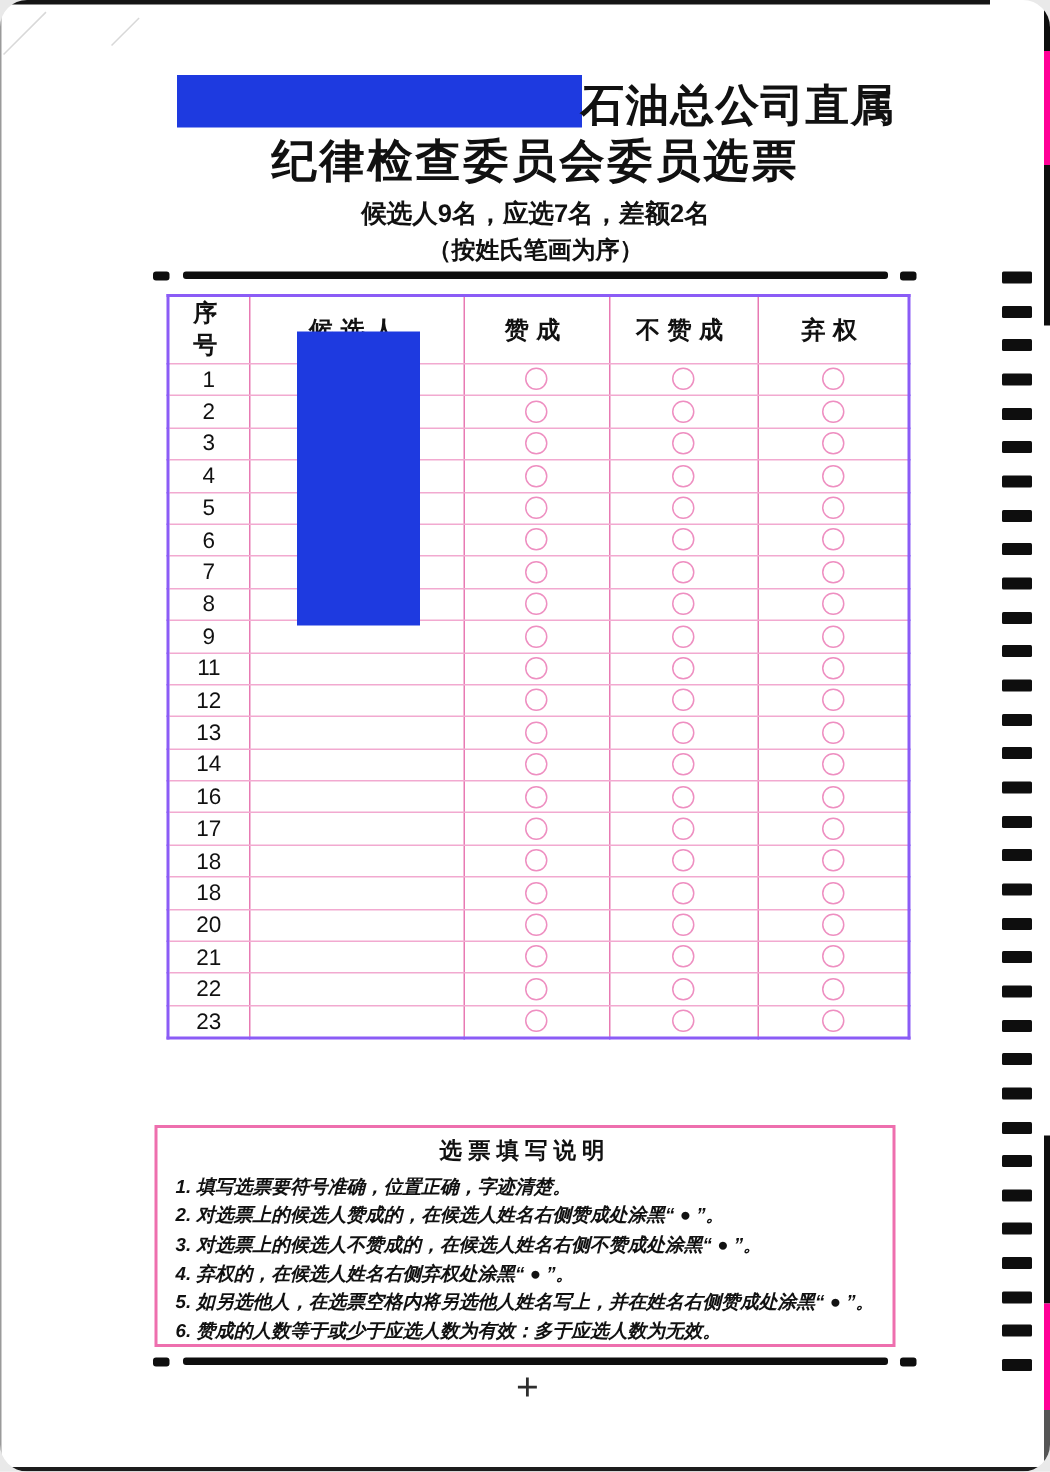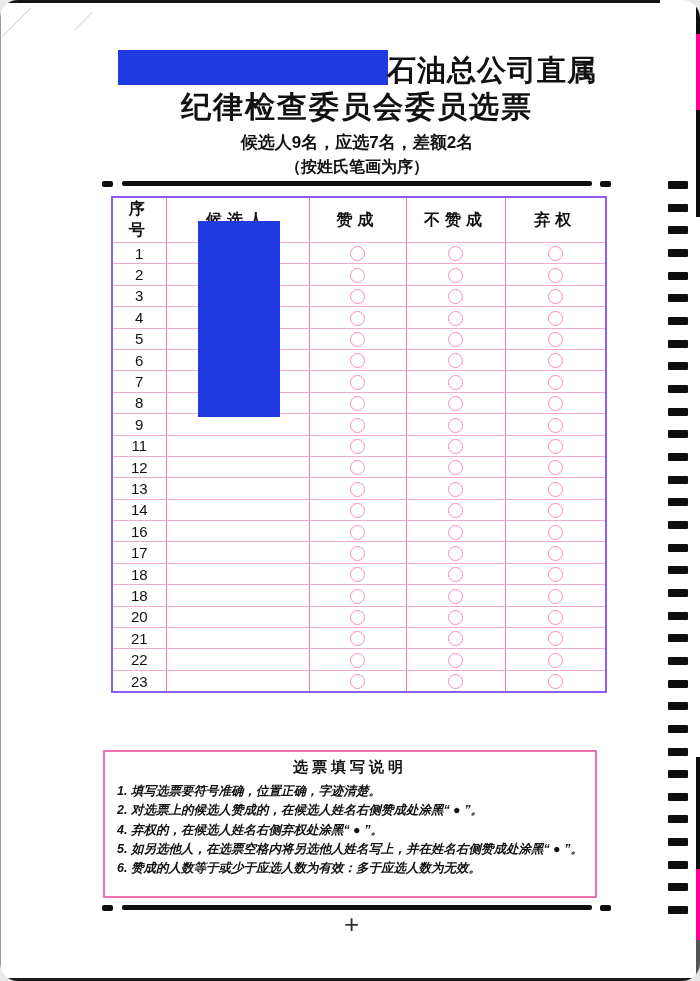--- a/index.html
+++ b/index.html
@@ -300,20 +300,21 @@
       </tbody>
   </table>
 
   <div class="redact redact-roster" style="background: rgb(30, 58, 224);"></div>
 
   <div class="instr">
     <div class="instr-title">选票填写说明</div>
     <ol class="instr-list">
         <li>1. 填写选票要符号准确，位置正确，字迹清楚。</li>
         <li>2. 对选票上的候选人赞成的，在候选人姓名右侧赞成处涂黑“ ● ”。</li>
+        <li>3. 对选票上的候选人不赞成的，在候选人姓名右侧不赞成处涂黑“ ● ”。</li>
         <li>4. 弃权的，在候选人姓名右侧弃权处涂黑“ ● ”。</li>
         <li>5. 如另选他人，在选票空格内将另选他人姓名写上，并在姓名右侧赞成处涂黑“ ● ”。</li>
         <li>6. 赞成的人数等于或少于应选人数为有效：多于应选人数为无效。</li>
       </ol>
   </div>
 
   <div class="rule rule-sq l bottom-rule"></div>
   <div class="rule rule-line bottom-rule"></div>
   <div class="rule rule-sq r bottom-rule"></div>
 

